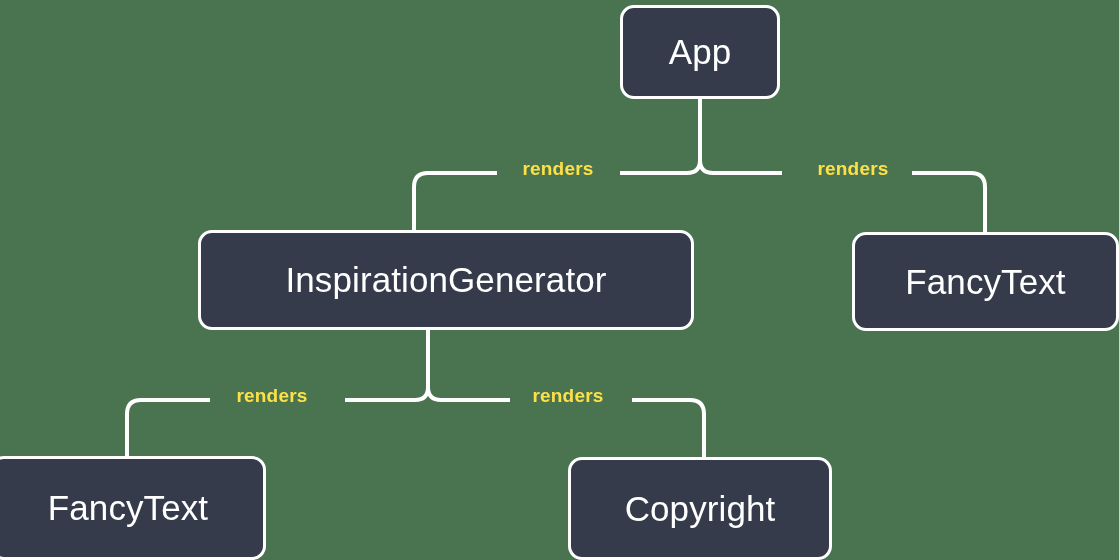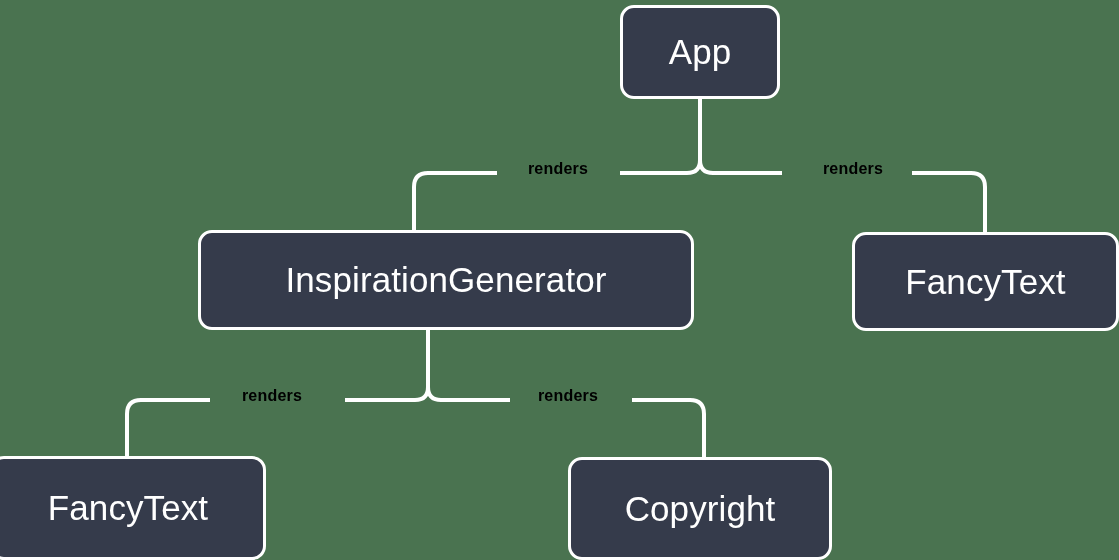--- a/index.html
+++ b/index.html
@@ -34,22 +34,22 @@
     align-items: center;
     justify-content: center;
     color: #ffffff;
     font-size: 35px;
     font-weight: 400;
     letter-spacing: 0.1px;
     white-space: nowrap;
   }
   .edge-label {
     position: absolute;
-    color: #000000;
-    font-size: 16px;
+    color: #fde047;
+    font-size: 19px;
     font-weight: 600;
     letter-spacing: 0.2px;
     white-space: nowrap;
     transform: translate(-50%, -50%);
   }
 </style>
 </head>
 <body>
 
 <div id="diagram">

